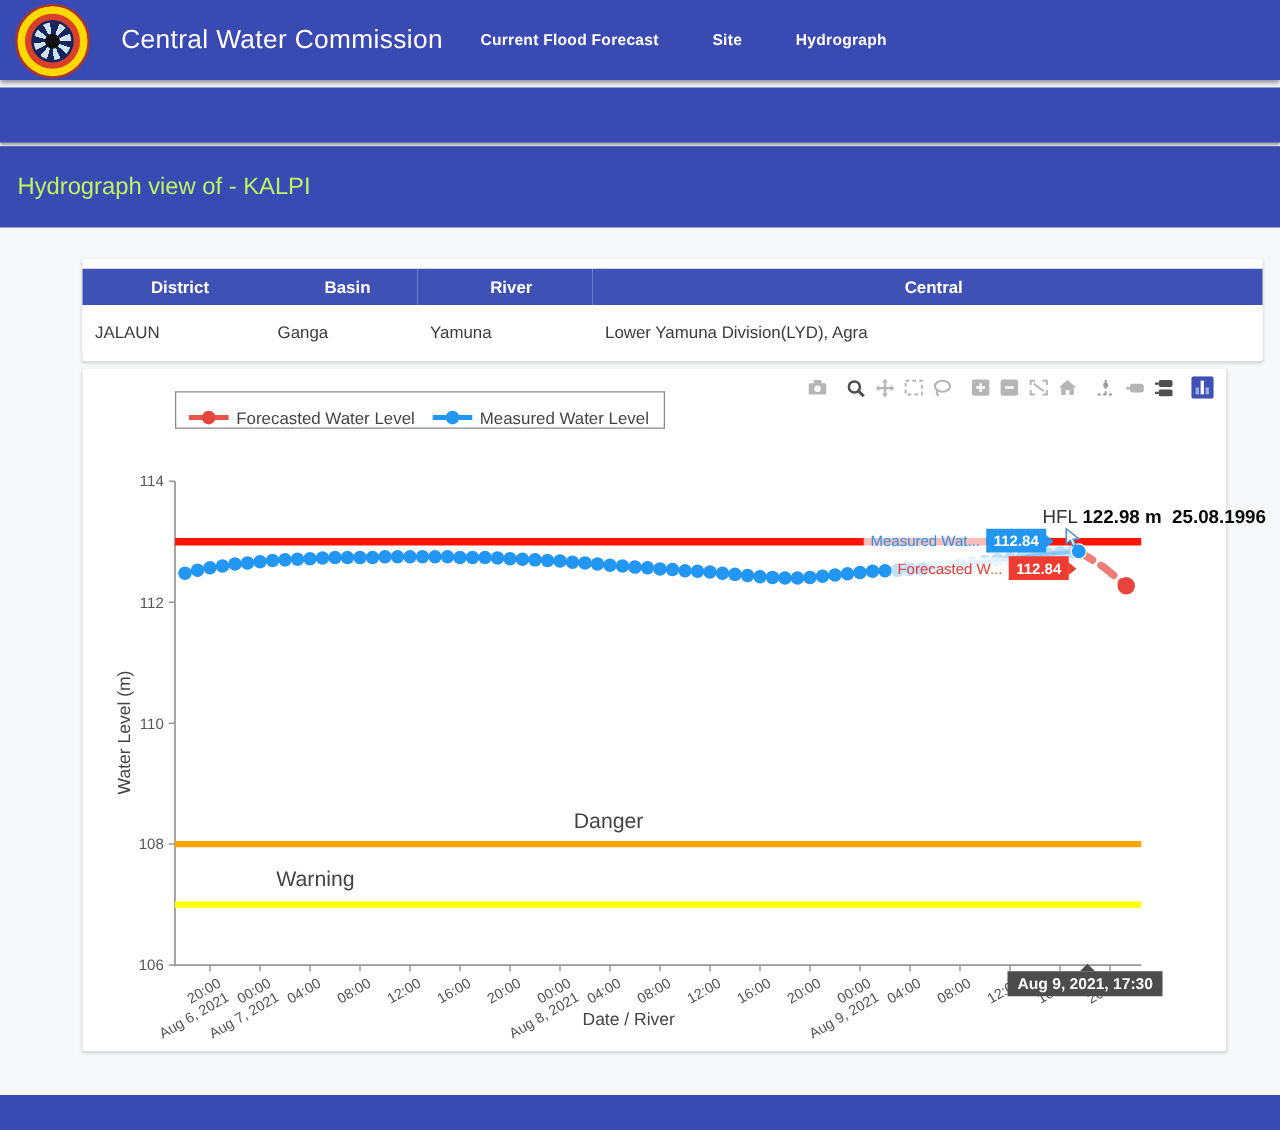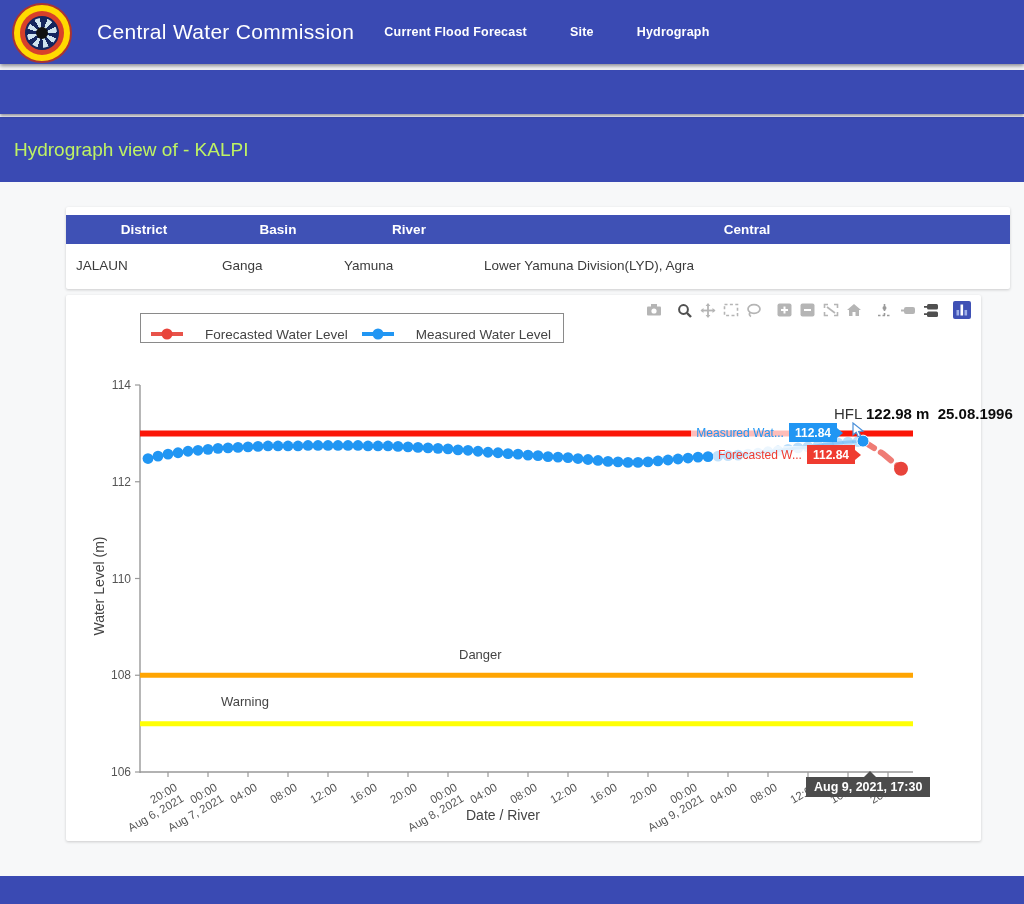--- a/index.html
+++ b/index.html
@@ -41,41 +41,41 @@
     font-size:13.5px; font-weight:700; height:29px; padding-left:10px; }
   table.station td { color:#3b3b3b; font-size:13.5px; height:42px;
     padding-left:10px; background:#fff; }
 
   
   .chart-card { position:absolute; left:66px; top:295px; width:915px; height:546px; }
 
   .legend { position:absolute; left:74px; top:18px; height:30px;
     border:1px solid #8a8a8a; background:#fff; display:flex; align-items:center;
     padding:0 12px 0 10px; gap:14px; }
-  .legend .item { display:flex; align-items:center; gap:22px; cursor:pointer;margin-top:12px; }
+  .legend .item { display:flex; align-items:center; gap:6px; cursor:pointer;margin-top:12px; }
   .legend .item span.lbl { font-size:13.5px; color:#444; }
 
   .modebar { position:absolute; right:8px; top:6px; display:flex; align-items:center; }
   .modebar .mb { width:23px; height:18px; display:flex; align-items:center;
     justify-content:center; cursor:pointer; }
   .modebar .gap { width:8px; }
 
   svg#plot { position:absolute; left:0; top:0; }
 
   .ylab { position:absolute; left:18px; top:283px; transform:rotate(-90deg);
     transform-origin:center; font-size:14px; color:#444; white-space:nowrap;
     width:120px; margin-left:-45px; text-align:center; }
   .xlab { position:absolute; left:400px; top:512px; font-size:14px; color:#444; }
 
   .ytick { position:absolute; width:32px; text-align:right; font-size:12px; color:#555; }
   .xtick { position:absolute; font-size:11.5px; color:#555; text-align:right;
     transform:translateX(-100%) rotate(-30deg); transform-origin:100% 0;
     line-height:13px; white-space:nowrap; }
 
-  .ref-label { position:absolute; font-size:13px; color:#444; }
+  .ref-label { position:absolute; font-size:17px; color:#444; }
 
   .hfl-note { position:absolute; left:768px; top:110px; font-size:15px; color:#222;
     white-space:nowrap; }
   .hfl-note .b { font-weight:700; color:#0b0b0b; }
   .hfl-note .pre { font-weight:400; color:#333; }
 
   .hoverlbl { position:absolute; display:flex; align-items:center; height:19px; }
   .hoverlbl .txt { font-size:12px; padding:2px 5px; background:rgba(255,255,255,.72); }
   .hoverlbl .badge { font-size:12px; font-weight:700; color:#fff; padding:0 6px;
     height:19px; display:flex; align-items:center; position:relative; }

